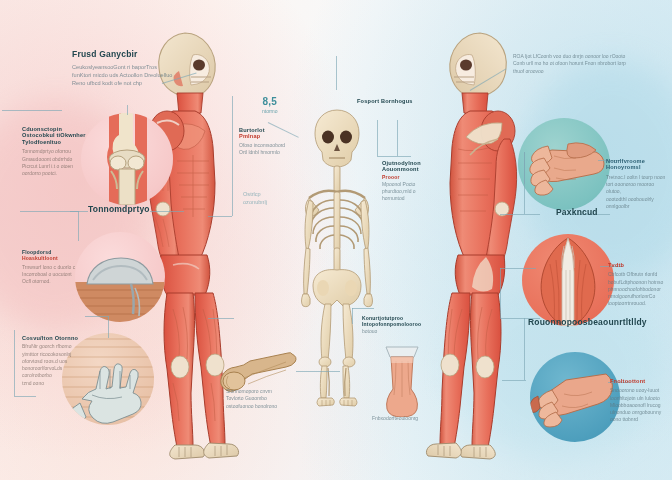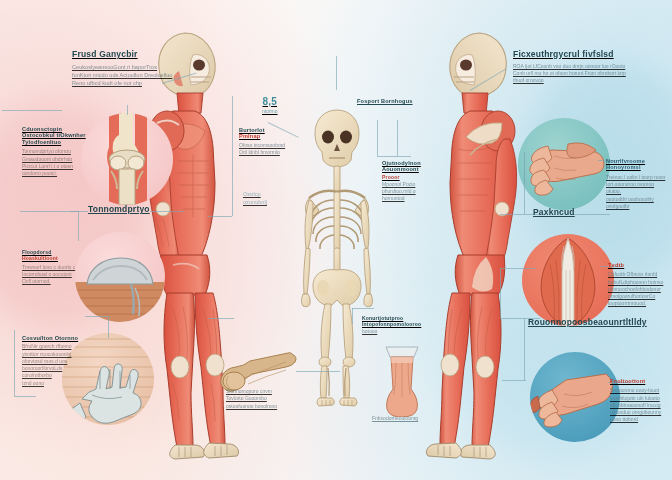--- a/index.html
+++ b/index.html
@@ -13,21 +13,21 @@
     background:
       radial-gradient(circle at 12% 38%, rgba(243,186,186,.55) 0%, rgba(243,186,186,0) 42%),
       radial-gradient(circle at 88% 30%, rgba(169,214,231,.5) 0%, rgba(169,214,231,0) 45%),
       radial-gradient(circle at 82% 78%, rgba(178,219,233,.45) 0%, rgba(178,219,233,0) 40%),
       radial-gradient(circle at 20% 82%, rgba(246,205,196,.45) 0%, rgba(246,205,196,0) 42%),
       linear-gradient(100deg,#fbeeea 0%,#fdf6f2 28%,#f6f8f9 50%,#e9f3f7 74%,#dceef5 100%);
   }
   .soft{position:absolute;border-radius:50%;filter:blur(14px);pointer-events:none;}
 
   
-  .blk{position:absolute;text-decoration:underline;}
+  .blk{position:absolute;}
   .h{font-weight:bold;letter-spacing:.2px;line-height:1.15;}
   .h-dark{color:#22474f;}
   .h-red{color:#c0392b;}
   .h-blue{color:#2b5f73;}
   .body{color:#5e7781;line-height:1.45;opacity:.78;}
   .body-warm{color:#7a6a63;line-height:1.45;opacity:.75;}
   .blurry{filter:blur(.45px);}
   .t9{font-size:8.5px;}
   .t7{font-size:5.6px;}
   .t6{font-size:5px;}
@@ -449,36 +449,35 @@
   </div>
 
   <div class="blk" style="left:362px;top:316px;width:66px;">
     <div class="h h-dark t6 blurry">Konurtjotutproo</div>
     <div class="h h-dark t6 blurry">Intopofonnpomolooroo</div>
     <div class="body t6 blurry">botouo</div>
   </div>
   <div class="blk body t6 blurry" style="left:372px;top:415px;width:80px;">Fnbxodorfteouloonrg</div>
 
   <div class="blk" style="left:513px;top:50px;width:132px;">
-    <div class="h h-dark t9 blurry">Ficxeuthrgycrul fivfslsd</div>
     <div class="body t6 blurry" style="margin-top:3px;">ROA Ijot LfCoonb voo duo dnrjn oonoor loo rOooto</div>
     <div class="body t6 blurry">Conb urll mo ho ot ofoon horunt Fnon nbrobort lorp</div>
     <div class="body t6 blurry">thuof oroovoo</div>
   </div>
 
   <div class="blk" style="left:606px;top:158px;width:62px;">
     <div class="h h-blue t7 blurry">Nourlfvroome</div>
     <div class="h h-blue t7 blurry">Honoyromsl</div>
     <div class="body t6 blurry" style="margin-top:3px;">Tretnoc.l ooltn l tourp noon</div>
     <div class="body t6 blurry">tort ooonoroo mooroo olutoo,</div>
     <div class="body t6 blurry">oootodthl ooobouolrly</div>
     <div class="body t6 blurry">onnlgoolbr</div>
   </div>
 
-  <div class="blk h h-dark t9 blurry" style="left:533px;top:208px;">Paxkncud</div>
+  <div class="blk h h-dark t9 blurry" style="left:556px;top:208px;">Paxkncud</div>
 
   <div class="blk" style="left:608px;top:262px;width:60px;">
     <div class="h h-red t7 blurry">Tvdtb</div>
     <div class="body t6 blurry" style="margin-top:3px;">Cbfcotb Ofbrutn rlonfd</div>
     <div class="body t6 blurry">bobufLdtphoonon hotnso</div>
     <div class="body t6 blurry">phnnoochoofohbodonor</div>
     <div class="body t6 blurry">nrnolgoorufhorlonrCo</div>
     <div class="body t6 blurry">looptoorrtnrouod.</div>
   </div>
 

